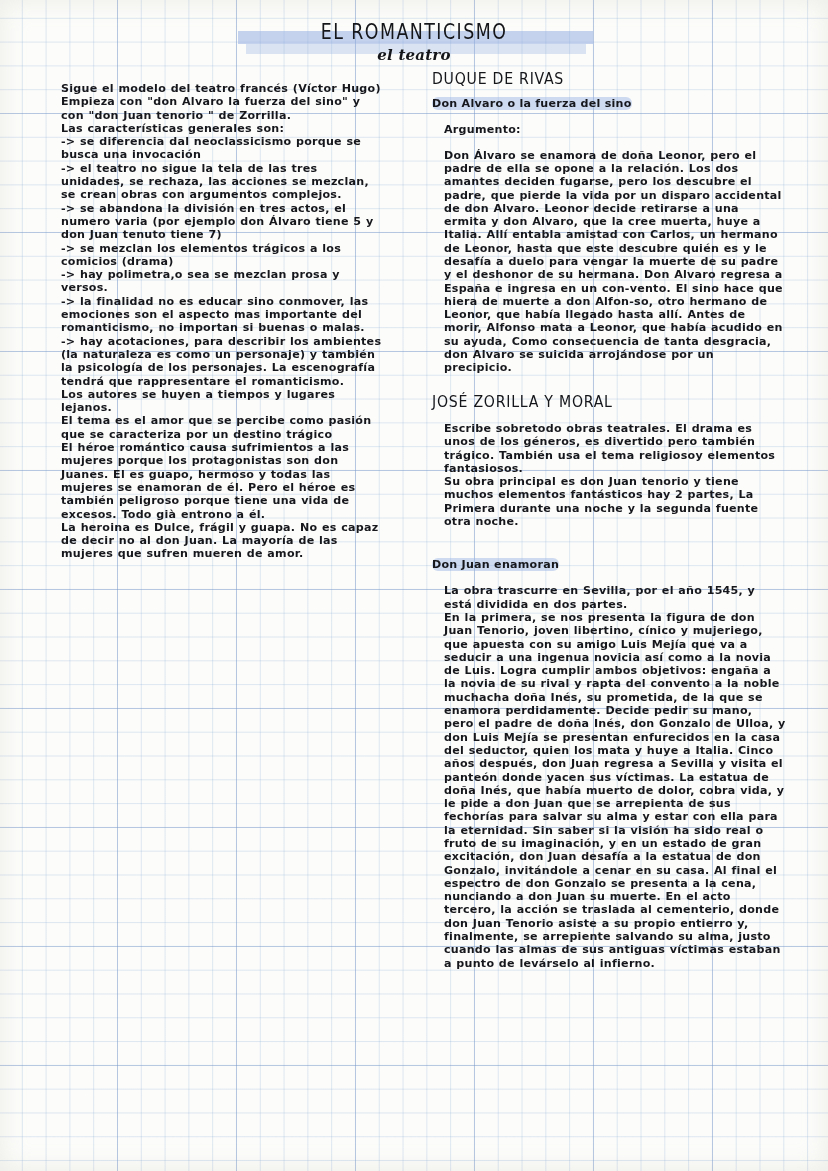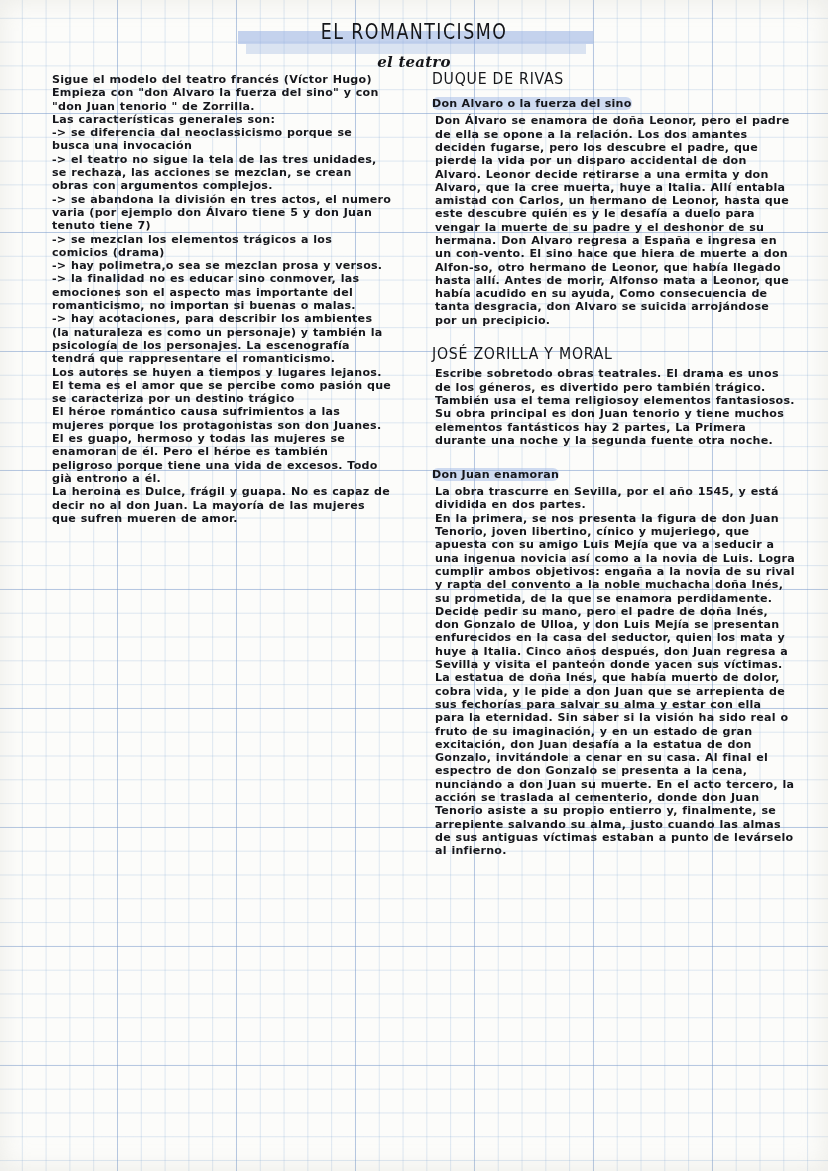--- a/index.html
+++ b/index.html
@@ -69,21 +69,21 @@
     font-family: "DejaVu Sans Condensed", "Liberation Sans Narrow", "Liberation Sans", sans-serif;
     font-size: 21px;
     letter-spacing: 1.6px;
     color: #15161a;
     font-weight: 400;
     line-height: 1;
     transform: scaleX(0.92);
   }
   #subtitle {
     position: relative;
-    margin-top: 10px;
+    margin-top: 3px;
     font-family: "DejaVu Serif", serif;
     font-style: italic;
     font-weight: bold;
     font-size: 15px;
     color: #15161a;
     letter-spacing: 0.2px;
   }
 
   
   .col {
@@ -122,21 +122,21 @@
     font-family: "DejaVu Sans", sans-serif;
     font-weight: bold;
     font-size: 11.1px;
     letter-spacing: 0.25px;
     color: #16171c;
     background: rgba(150,178,228,0.45);
     box-decoration-break: clone;
     border-radius: 6px;
     -webkit-box-decoration-break: clone;
   }
-  .para { margin: 3px; }
+  .para { margin: 12px; }
   .gap-sm { height: 13px; }
 </style>
 </head>
 <body>
 
 <div id="paper"></div>
 <div id="paper-edge"></div>
 
 <div id="title-block">
   <div class="title-hl"></div>
@@ -164,20 +164,21 @@
 
 <div class="col" id="col-right">
 
   <h2 class="section-head">DUQUE DE RIVAS</h2>
 
   <div>
     <span class="sub-head">Don Alvaro o la fuerza del sino</span>
   </div>
 
 
+  <div class="body-text para">Argumento:</div>
 
   <div class="body-text para">Don Álvaro se enamora de doña Leonor, pero el padre de ella se opone a la relación. Los dos amantes deciden fugarse, pero los descubre el padre, que pierde la vida por un disparo accidental de don Alvaro. Leonor decide retirarse a una ermita y don Alvaro, que la cree muerta, huye a Italia. Allí entabla amistad con Carlos, un hermano de Leonor, hasta que este descubre quién es y le desafía a duelo para vengar la muerte de su padre y el deshonor de su hermana. Don Alvaro regresa a España e ingresa en un con-vento. El sino hace que hiera de muerte a don Alfon-so, otro hermano de Leonor, que había llegado hasta allí. Antes de morir, Alfonso mata a Leonor, que había acudido en su ayuda, Como consecuencia de tanta desgracia, don Alvaro se suicida arrojándose por un precipicio.</div>
 
   <h2 class="section-head spaced">JOSÉ ZORILLA Y MORAL</h2>
 
   <div class="body-text para">Escribe sobretodo obras teatrales. El drama es unos de los géneros, es divertido pero también trágico. También usa el tema religiosoy elementos fantasiosos.
 Su obra principal es don Juan tenorio y tiene muchos elementos fantásticos hay 2 partes, La Primera durante una noche y la segunda fuente otra noche.</div>
 
   <div class="gap-sm"></div>
 

